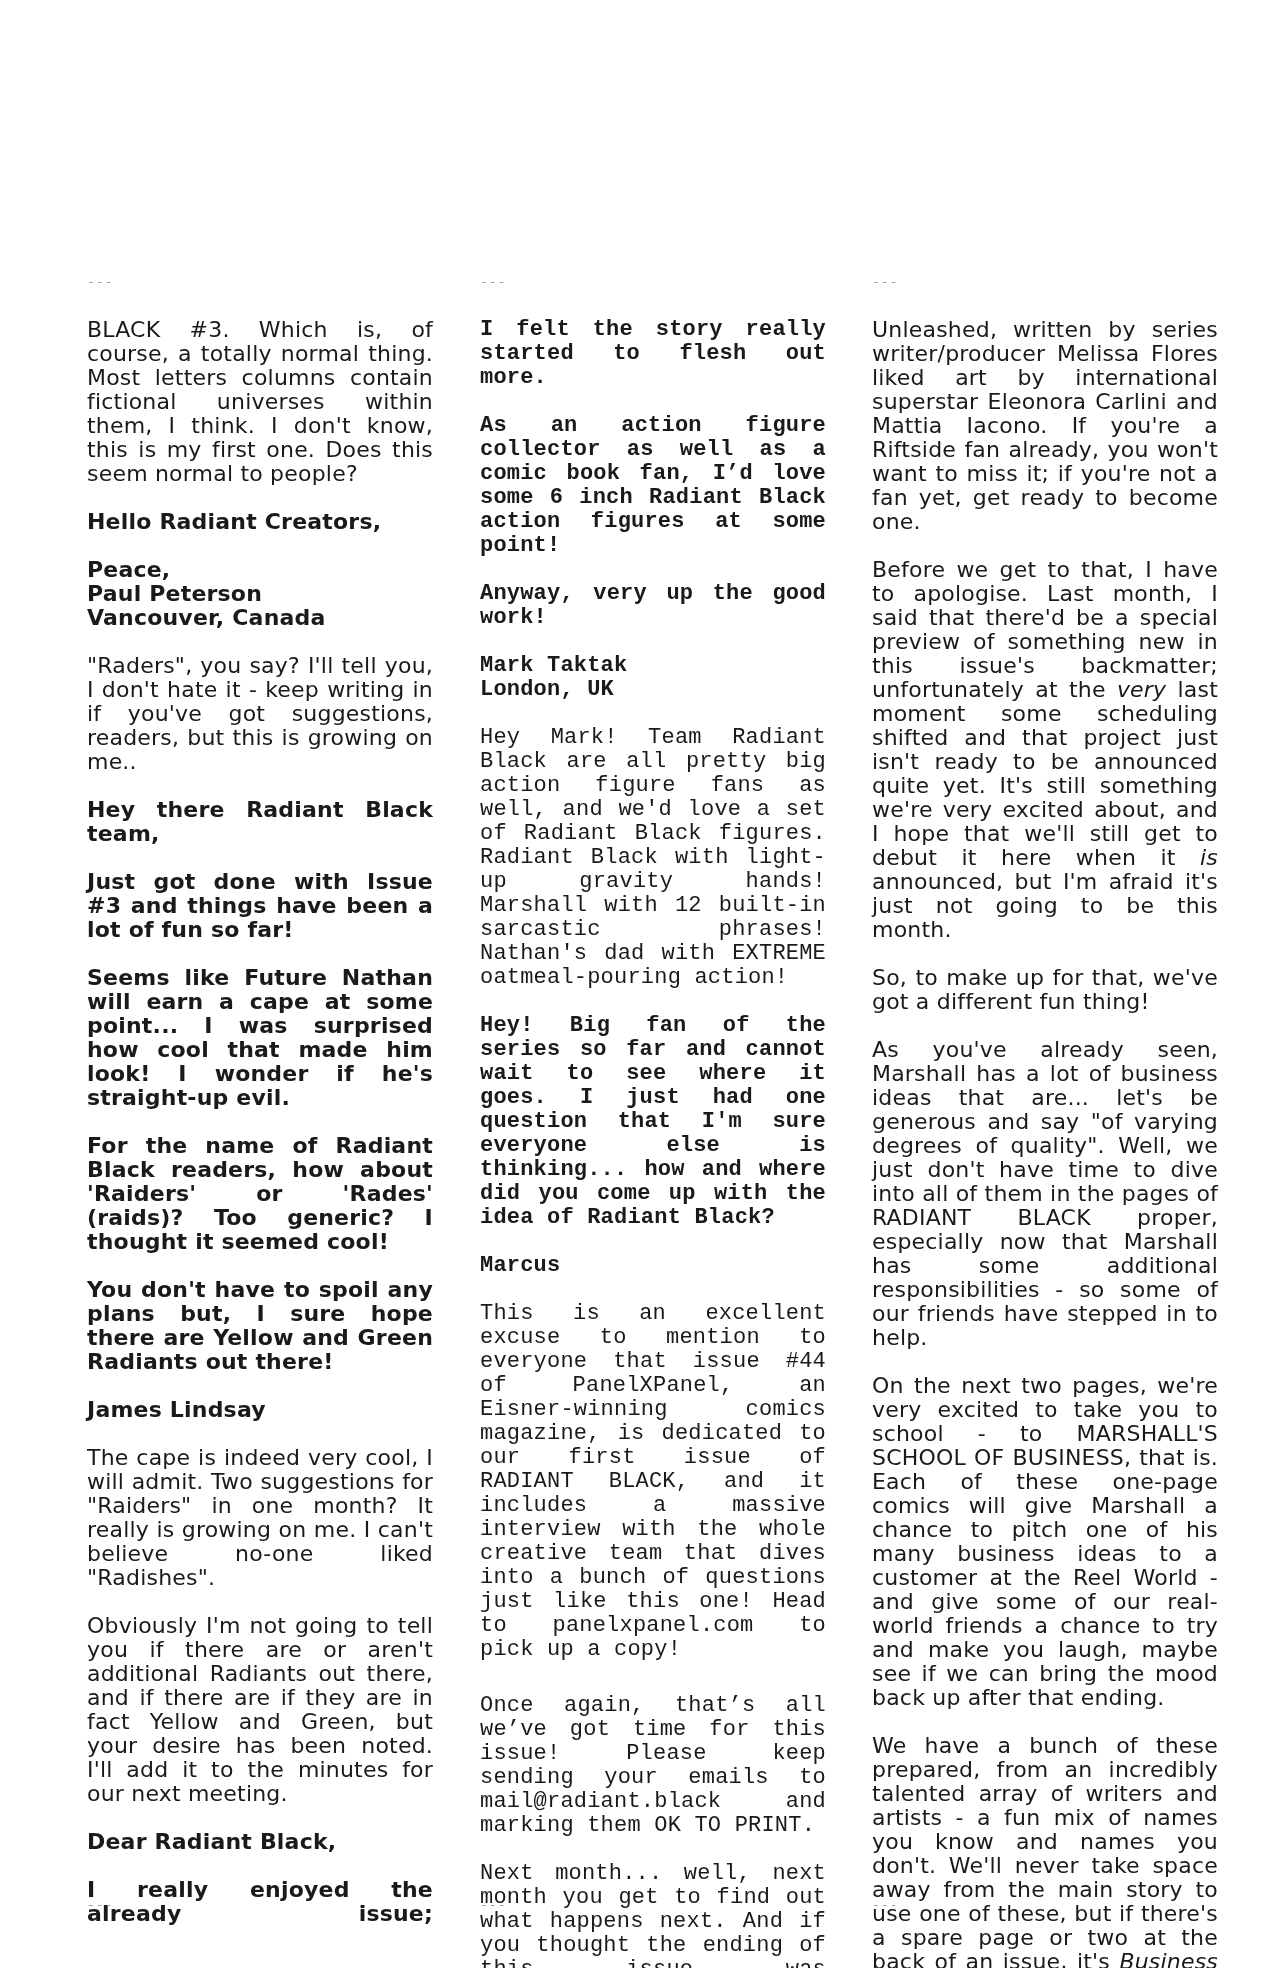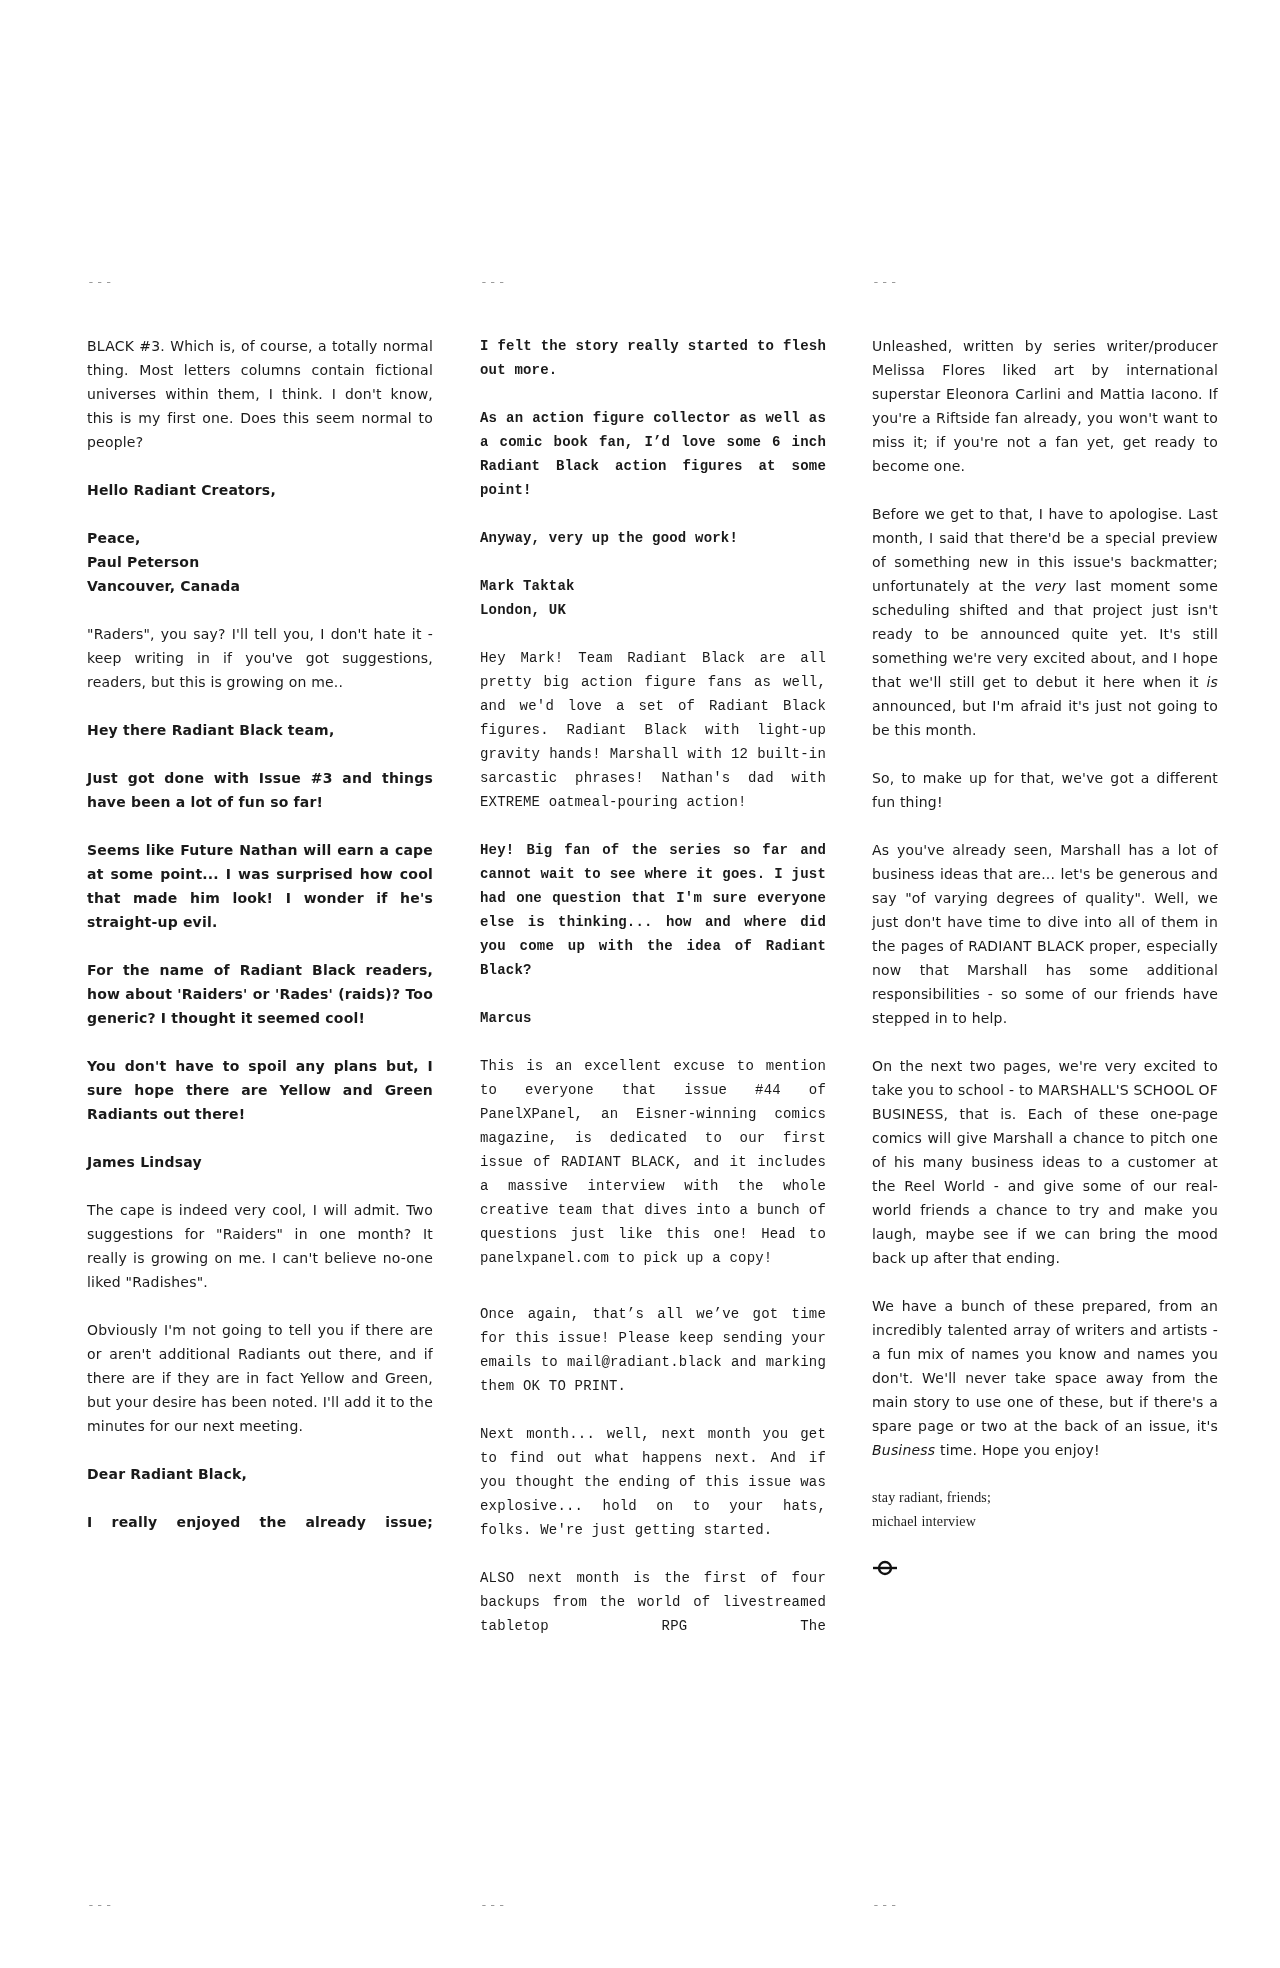--- a/index.html
+++ b/index.html
@@ -5,22 +5,22 @@
   html, body { margin: 0; padding: 0; background: #ffffff; }
   body {
     width: 1280px; height: 1968px; position: relative; overflow: hidden;
     font-family: "DejaVu Sans", sans-serif; color: #1a1a1a;
   }
   .marker {
     position: absolute; font-family: "DejaVu Sans Mono", monospace;
     font-size: 13px; color: #9a9a9a; letter-spacing: 1px;
   }
   .col {
-    position: absolute; top: 334px; width: 346px;
-    font-size: 14px; line-height: 24px; text-align: justify;
+    position: absolute; top: 318px; width: 346px;
+    font-size: 22px; line-height: 24px; text-align: justify;
     letter-spacing: 0.2px;
   }
   .col p { margin: 0 0 24px 0; }
   .col p.b { font-weight: bold; }
   .col p.tight { margin-bottom: 0; }
   .col .gap2 { margin-top: 32px; }
   #col1 { left: 87px; }
   #col2 { left: 480px; font-family: Liberation Mono, monospace; }
   #col3 { left: 872px; }
   .logo { display: inline-block; width: 26px; height: 16px; position: relative; margin-top: 2px; }

